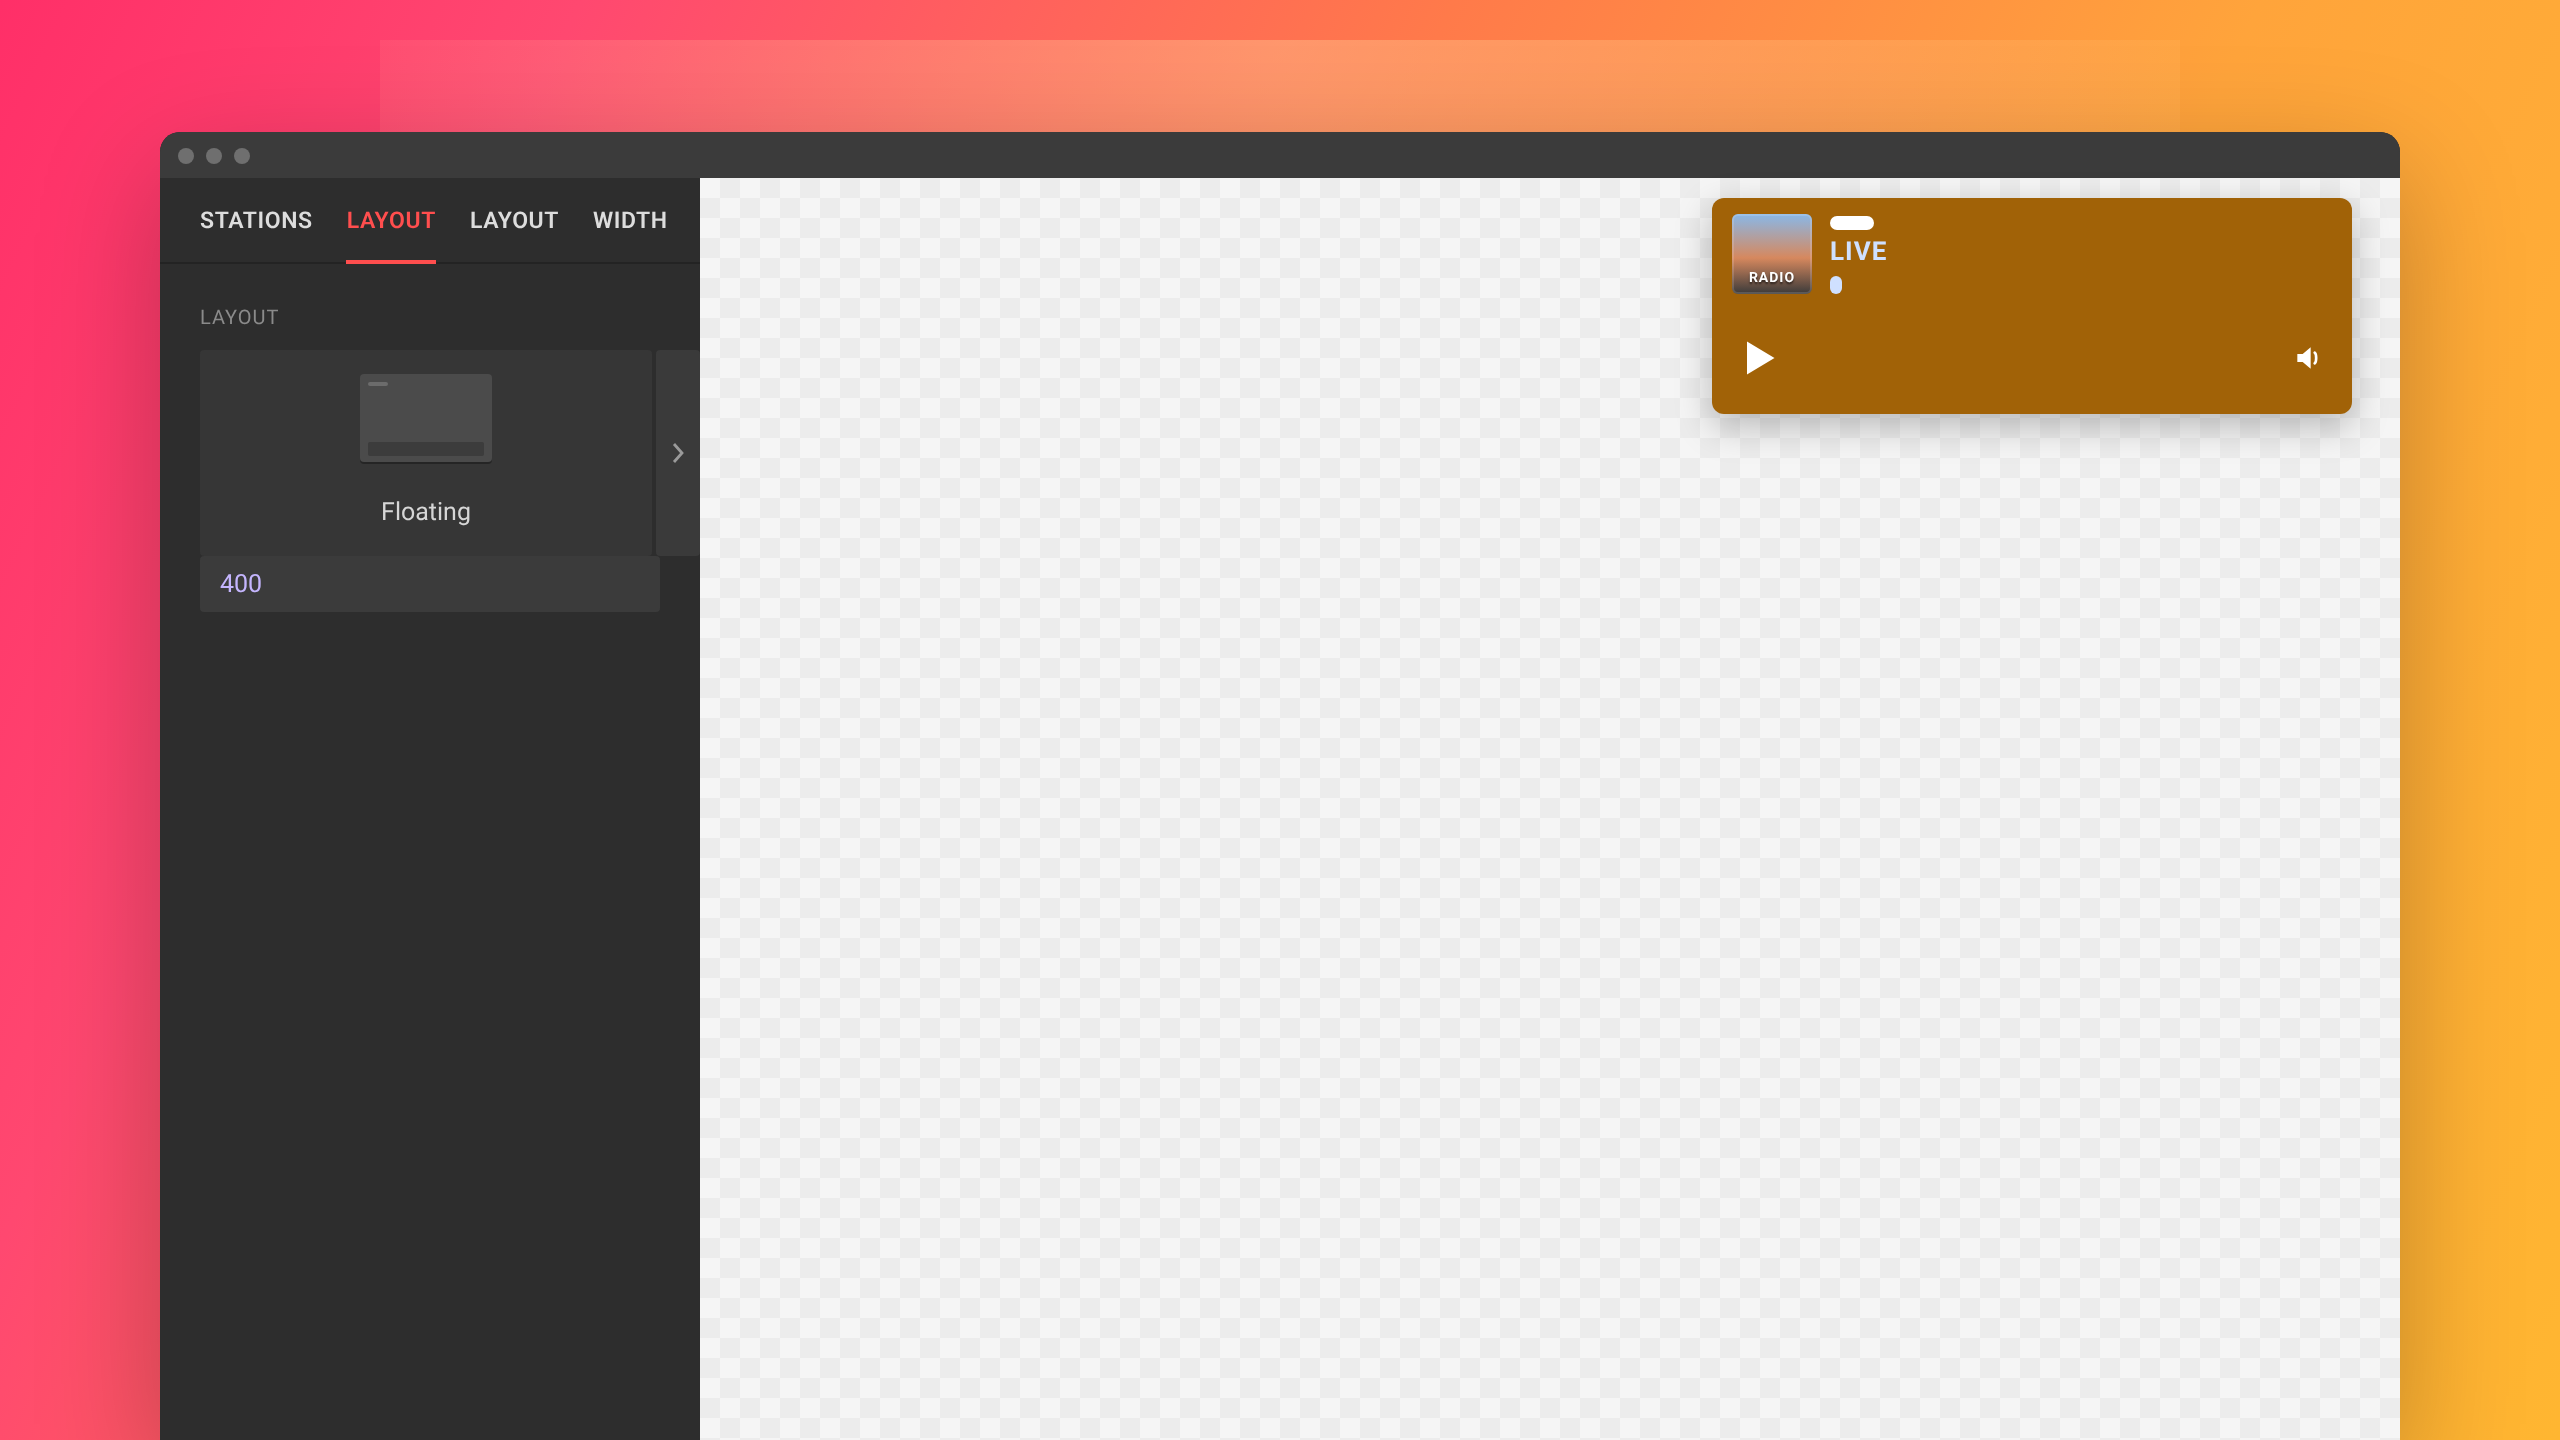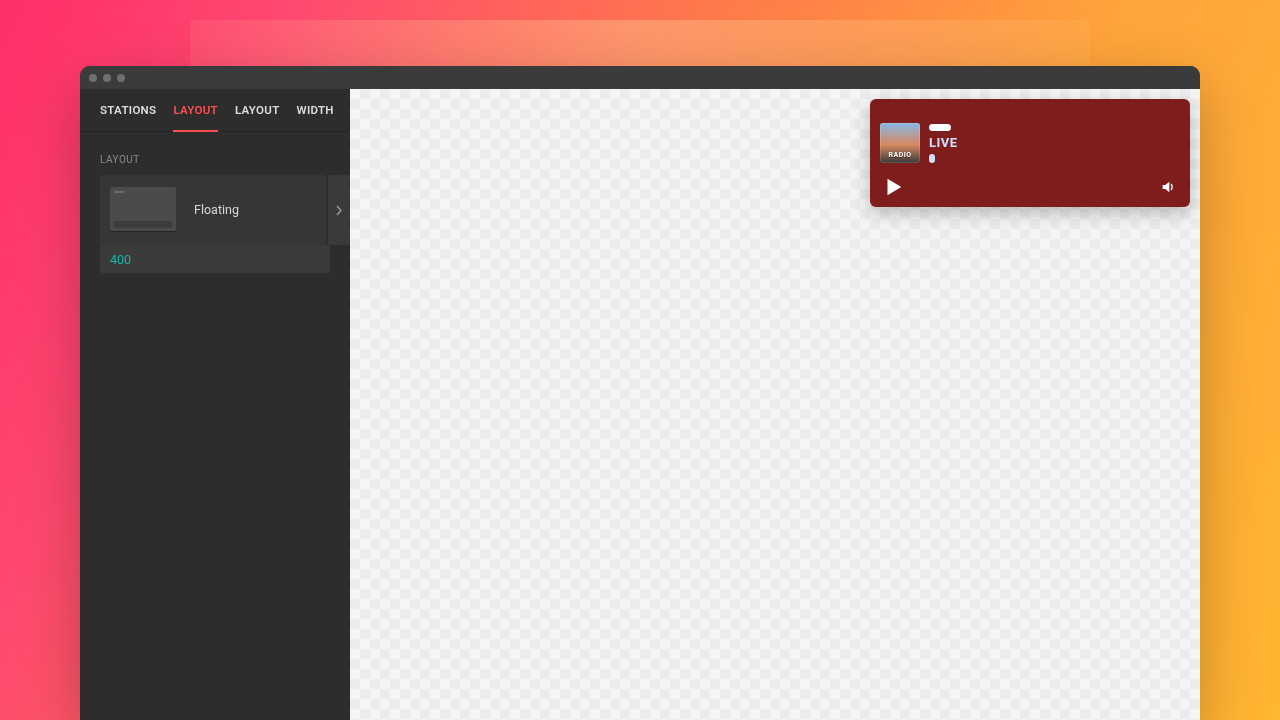--- a/index.html
+++ b/index.html
@@ -13,50 +13,50 @@
   .app{position:absolute;top:23px;left:0;right:0;bottom:0;display:flex;}
   .sidebar{width:270px;background:#2d2d2d;color:#ddd;display:flex;flex-direction:column;font-size:12px;}
   .tabs{display:flex;gap:17px;padding:0 20px;height:42px;align-items:center;border-bottom:1px solid #232323;}
   .tab{font-size:11.5px;font-weight:600;letter-spacing:.3px;color:#ddd;cursor:pointer;position:relative;height:100%;display:flex;align-items:center;}
   .tab.active{color:#ff4e4e;}
   .tab.active::after{content:"";position:absolute;left:0;right:0;bottom:-1px;height:2px;background:#ff4e4e;}
 
   .sec-label{font-size:10px;letter-spacing:.5px;color:#8a8a8a;padding:22px 20px 10px;}
 
   .layout-row{display:flex;align-items:stretch;padding:0 0 0 20px;}
-  .layout-card{flex:1;background:#363636;border-radius:2px;padding:12px 10px 14px;display:flex;align-items:center;gap:18px;cursor:pointer;}
+  .layout-card{flex:1;background:#363636;border-radius:2px;padding:12px 10px 14px;display:flex;flex-direction:column;align-items:center;gap:18px;cursor:pointer;}
   .layout-thumb{width:66px;height:44px;background:#4b4b4b;border-radius:2px;position:relative;box-shadow:0 1px 0 rgba(0,0,0,.3);}
   .layout-thumb::before{content:"";position:absolute;left:4px;top:4px;width:10px;height:2px;background:#6c6c6c;border-radius:1px;}
   .layout-thumb::after{content:"";position:absolute;left:4px;right:4px;bottom:3px;height:7px;background:#3c3c3c;border-radius:1px;}
   .thumb-dots{position:absolute;left:50%;bottom:5px;transform:translateX(-50%);display:flex;gap:2px;}
   .thumb-dots i{width:2px;height:2px;background:#777;border-radius:50%;display:block;}
   .thumb-side{position:absolute;bottom:5px;width:4px;height:3px;background:#666;border-radius:1px;}
   .thumb-side.l{left:6px;}
   .thumb-side.r{right:6px;}
   .layout-name{font-size:12.5px;color:#d6d6d6;}
   .chevron-col{width:22px;background:#3a3a3a;margin-left:2px;display:flex;align-items:center;justify-content:center;color:#9a9a9a;cursor:pointer;border-radius:2px;}
   .chevron-col svg{width:7px;height:11px;}
 
   .field{padding:0 20px;}
   .select{height:28px;background:#3b3b3b;border-radius:2px;display:flex;align-items:center;padding:0 10px;justify-content:space-between;color:#cfcfcf;font-size:12.5px;cursor:pointer;}
   .select .tri{width:0;height:0;border-left:4px solid transparent;border-right:4px solid transparent;border-top:5px solid #8d8d8d;}
-  .input{height:28px;background:#3b3b3b;border-radius:2px;border:none;outline:none;color:#14b8a6;font-size:12.5px;padding:0 10px;width:100%;box-sizing:border-box;font-family:inherit;}
+  .input{height:28px;background:#3b3b3b;border-radius:2px;border:none;outline:none;color:#c4b5fd;font-size:12.5px;padding:0 10px;width:100%;box-sizing:border-box;font-family:inherit;}
 
   .canvas{flex:1;position:relative;background:#f5f5f5;}
   .checker{position:absolute;inset:0;
     background-image:
       linear-gradient(45deg,#ececec 25%,transparent 25%),
       linear-gradient(-45deg,#ececec 25%,transparent 25%),
       linear-gradient(45deg,transparent 75%,#ececec 75%),
       linear-gradient(-45deg,transparent 75%,#ececec 75%);
     background-size:20px 20px;
     background-position:0 0,0 10px,10px -10px,-10px 0;
   }
 
-  .player{position:absolute;top:10px;right:10px;width:320px;height:108px;background:#7f1d1d;border-radius:6px;color:#fff;box-shadow:0 6px 18px rgba(0,0,0,.25);padding:24px 10px 0;box-sizing:border-box;display:flex;flex-direction:column;}
+  .player{position:absolute;top:10px;right:24px;width:320px;height:108px;background:#a16207;border-radius:6px;color:#fff;box-shadow:0 6px 18px rgba(0,0,0,.25);padding:8px 10px 0;box-sizing:border-box;display:flex;flex-direction:column;}
   .p-top{display:flex;gap:9px;align-items:flex-start;height:48px;}
   .art{width:40px;height:40px;border-radius:3px;background:linear-gradient(180deg,#89b8e8 0%,#d6885e 55%,#3a3a3a 100%);position:relative;overflow:hidden;box-shadow:0 0 0 1px rgba(255,255,255,.15) inset;}
   .art::after{content:"RADIO";position:absolute;left:0;right:0;bottom:4px;text-align:center;font-size:7px;font-weight:700;letter-spacing:.5px;color:#fff;text-shadow:0 1px 1px rgba(0,0,0,.6);}
   .meta{display:flex;flex-direction:column;gap:4px;padding-top:1px;}
   .pill{width:22px;height:7px;background:#fff;border-radius:4px;}
   .live{font-size:13px;font-weight:700;letter-spacing:.5px;color:#cfe0ff;}
   .mini{width:6px;height:9px;background:#cfe0ff;border-radius:3px;}
   .p-controls{flex:1;display:flex;align-items:center;justify-content:space-between;padding:0 4px 4px 2px;}
   .play svg{width:22px;height:22px;display:block;}
   .vol svg{width:16px;height:16px;display:block;}

